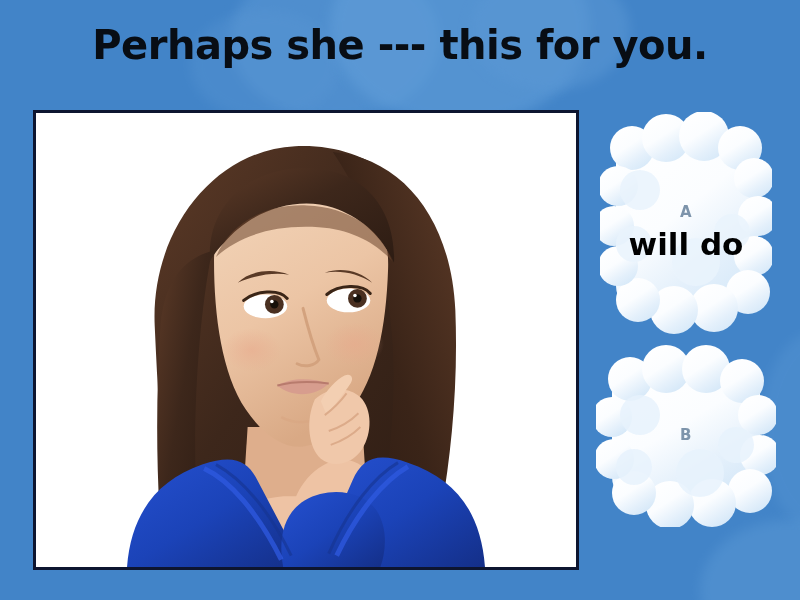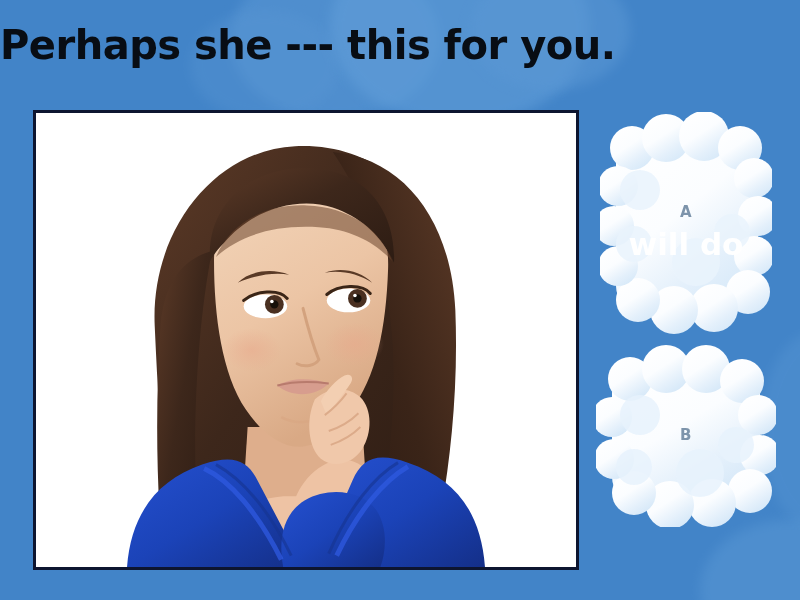--- a/index.html
+++ b/index.html
@@ -37,20 +37,21 @@
   .bg-blob.b4 { left: 190px; top:  10px;  width: 150px; height: 110px; opacity:.35; }
   .bg-blob.b5 { left: 700px; top: 520px;  width: 180px; height: 140px; opacity:.30; background:#6aa6dd; }
   .bg-blob.b6 { left: 760px; top: 330px;  width: 120px; height: 200px; opacity:.22; background:#6aa6dd; }
 
   
   #title-bar {
     position: absolute;
     left: 0;
     top: 22px;
     width: 800px;
+    text-align: center;
     z-index: 5;
   }
   #title-text {
     display: inline-block;
     font-family: "DejaVu Sans", sans-serif;
     font-weight: bold;
     font-size: 40px;
     line-height: 46px;
     letter-spacing: -0.5px;
     color: #080d14;
@@ -109,21 +110,21 @@
     line-height: 16px;
     color: #7d94ab;
     margin-bottom: 6px;
     letter-spacing: .5px;
   }
   .answer-text {
     font-family: "DejaVu Sans", sans-serif;
     font-weight: bold;
     font-size: 31px;
     line-height: 36px;
-    color: #ffffff;
+    color: #000000;
     text-align: center;
     max-width: 165px;
     word-break: break-word;
   }
 
   #answer-a { left: 600px; top: 112px;  width: 172px; height: 226px; }
   #answer-a .answer-inner { padding-top: 26px; }
   #answer-b { left: 596px; top: 345px;  width: 180px; height: 182px; }
   #answer-b .answer-inner { padding-top: 14px; }
   #answer-b .answer-text { font-size: 30px; line-height: 35px; max-width: 176px; }

